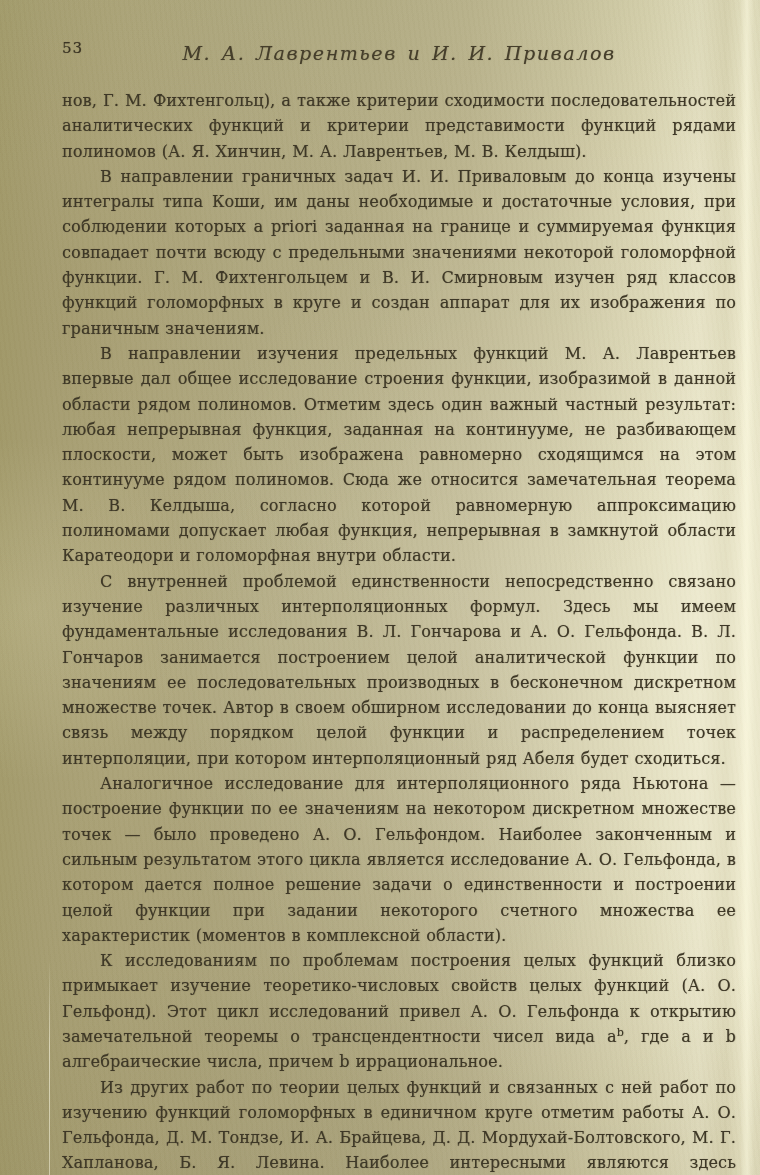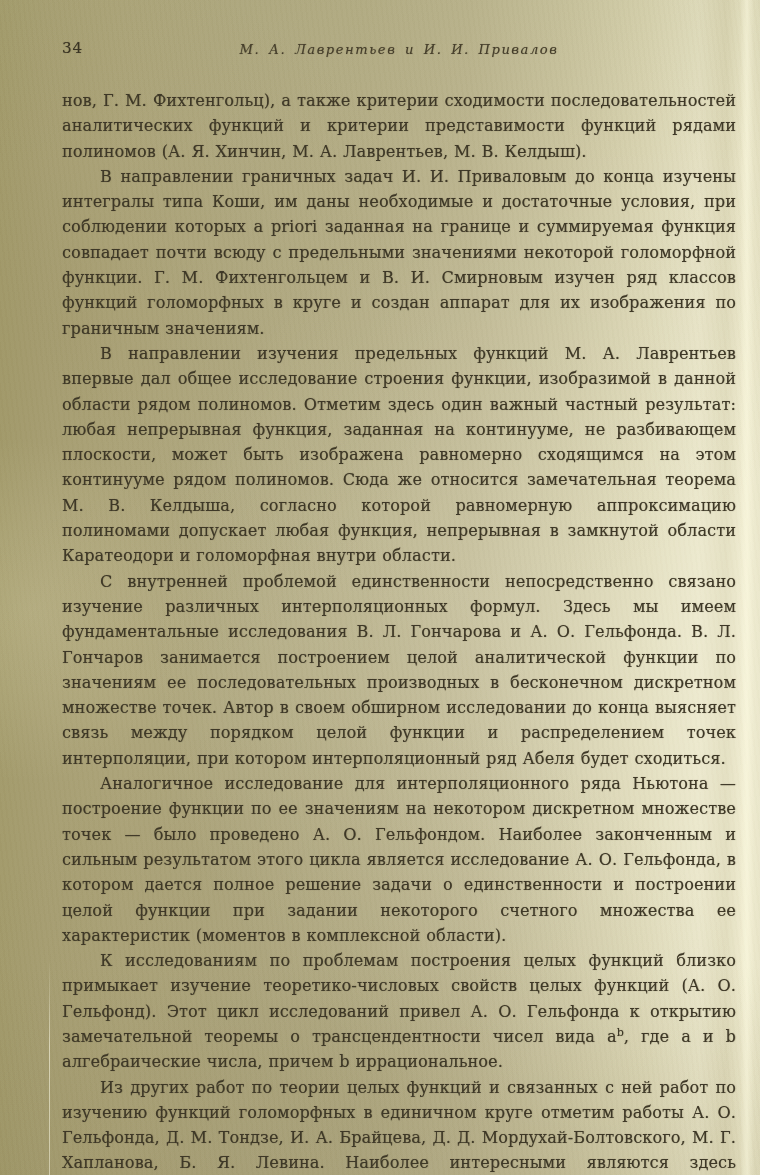--- a/index.html
+++ b/index.html
@@ -60,21 +60,21 @@
     color: #3a3424;
     text-shadow: 0.3px 0.4px 0.8px rgba(55,48,28,0.55);
   }
 
   .running-header {
     position: absolute;
     left: 62px; top: 42px;
     width: 674px;
     text-align: center;
     font-style: italic;
-    font-size: 13px;
+    font-size: 19px;
     letter-spacing: 1.6px;
     word-spacing: 3px;
     color: #453e2b;
     text-shadow: 0.3px 0.4px 0.9px rgba(62,54,32,0.5);
   }
 
   .page-body {
     position: absolute;
     left: 62px; top: 88px;
     width: 674px;
@@ -93,21 +93,21 @@
   .it { }
   sup { font-size: 11px; line-height: 0; vertical-align: super; }
 </style>
 </head>
 <body>
 
 <div class="page">
   <div class="crease-line"></div>
   <div class="edge-highlight"></div>
 
-  <div class="page-number">34</div>
+  <div class="page-number">53</div>
 
   <div class="running-header">М. А. Лаврентьев и И. И. Привалов</div>
 
   <div class="page-body">
       <p><span>нов, Г. М. Фихтенгольц), а также критерии сходимости последовательностей аналитических функций и критерии представимости функций рядами полиномов (А. Я. Хинчин, М. А. Лаврентьев, М. В. Келдыш).</span></p>
       <p class="indent"><span>В направлении граничных задач И. И. Приваловым до конца изучены интегралы типа Коши, им даны необходимые и достаточные условия, при соблюдении которых </span><span class="it">a priori</span><span> заданная на границе и суммируемая функция совпадает почти всюду с предельными значениями некоторой голоморфной функции. Г. М. Фихтенгольцем и В. И. Смирновым изучен ряд классов функций голоморфных в круге и создан аппарат для их изображения по граничным значениям.</span></p>
       <p class="indent"><span>В направлении изучения предельных функций М. А. Лаврентьев впервые дал общее исследование строения функции, изобразимой в данной области рядом полиномов. Отметим здесь один важный частный результат: любая непрерывная функция, заданная на континууме, не разбивающем плоскости, может быть изображена равномерно сходящимся на этом континууме рядом полиномов. Сюда же относится замечательная теорема М. В. Келдыша, согласно которой равномерную аппроксимацию полиномами допускает любая функция, непрерывная в замкнутой области Каратеодори и голоморфная внутри области.</span></p>
       <p class="indent"><span>С внутренней проблемой единственности непосредственно связано изучение различных интерполяционных формул. Здесь мы имеем фундаментальные исследования В. Л. Гончарова и А. О. Гельфонда. В. Л. Гончаров занимается построением целой аналитической функции по значениям ее последовательных производных в бесконечном дискретном множестве точек. Автор в своем обширном исследовании до конца выясняет связь между порядком целой функции и распределением точек интерполяции, при котором интерполяционный ряд Абеля будет сходиться.</span></p>
       <p class="indent"><span>Аналогичное исследование для интерполяционного ряда Ньютона — построение функции по ее значениям на некотором дискретном множестве точек — было проведено А. О. Гельфондом. Наиболее законченным и сильным результатом этого цикла является исследование А. О. Гельфонда, в котором дается полное решение задачи о единственности и построении целой функции при задании некоторого счетного множества ее характеристик (моментов в комплексной области).</span></p>
       <p class="indent"><span>К исследованиям по проблемам построения целых функций близко примыкает изучение теоретико-числовых свойств целых функций (А. О. Гельфонд). Этот цикл исследований привел А. О. Гельфонда к открытию замечательной теоремы о трансцендентности чисел вида </span><span class="it">a</span><sup class="it">b</sup><span>, где </span><span class="it">a</span><span> и </span><span class="it">b</span><span> алгебраические числа, причем </span><span class="it">b</span><span> иррациональное.</span></p>

